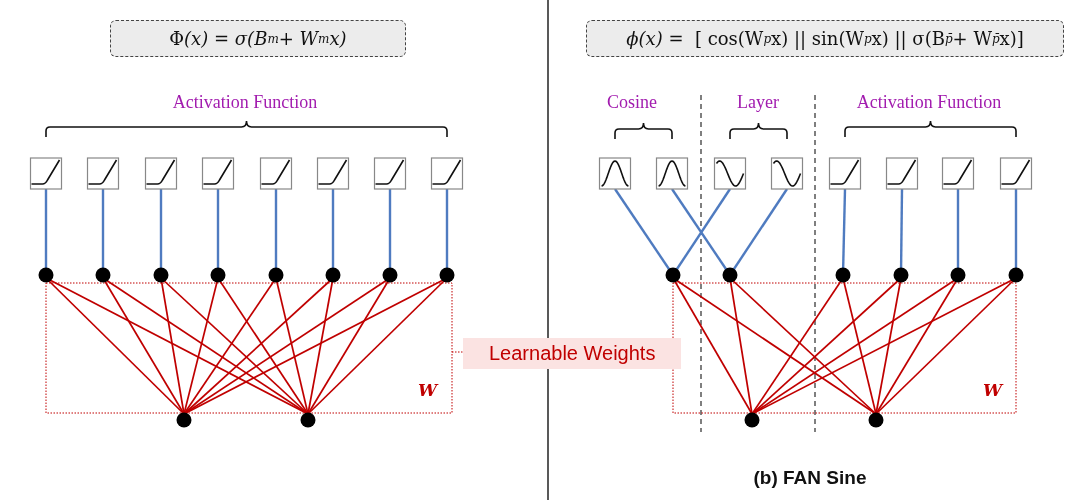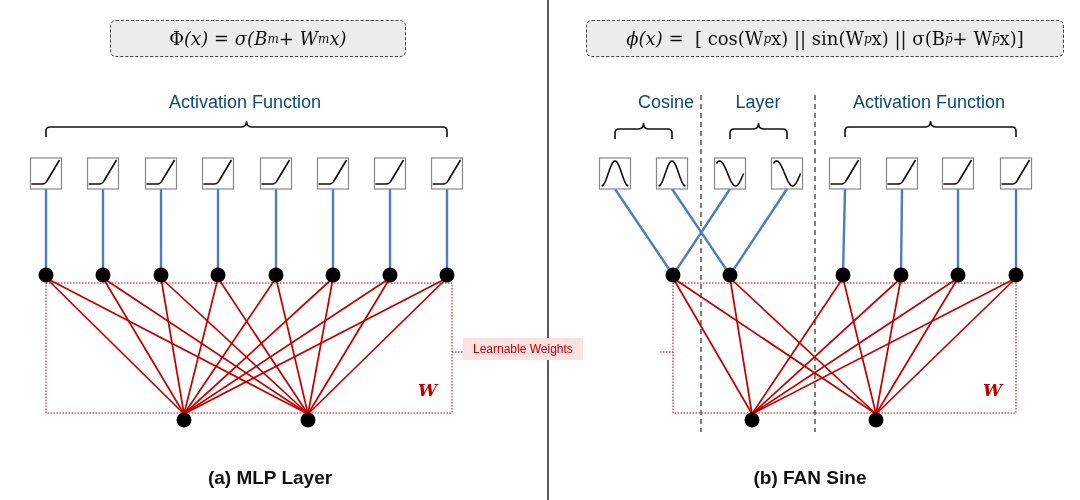--- a/index.html
+++ b/index.html
@@ -1,23 +1,23 @@
 <!DOCTYPE html>
 <html><head>
 <meta charset="utf-8">
 <style>
   html, body { margin: 0; padding: 0; background: #ffffff; }
   body { width: 1080px; height: 500px; position: relative; overflow: hidden; font-family: "Liberation Sans", sans-serif; }
   #stage { position: absolute; left: 0; top: 0; width: 1080px; height: 500px; }
   .formula-box { position: absolute; box-sizing: border-box; background: #ececec; border: 1.5px dashed #444; border-radius: 6px; font-family: "DejaVu Serif", serif; font-size: 18px; color: #111; display: flex; align-items: center; justify-content: center; white-space: nowrap; }
   .formula-box i { font-style: italic; }
   .formula-box sub { font-size: 12px; font-style: italic; vertical-align: -4px; }
-  .lbl { position: absolute; font-family: Liberation Sans, sans-serif; font-size: 18px; color: #0c4a6e; white-space: nowrap; transform: translateX(-50%); }
+  .lbl { position: absolute; font-family: Liberation Serif, serif; font-size: 18px; color: #a21caf; white-space: nowrap; transform: translateX(-50%); }
   .caption { position: absolute; font-family: "Liberation Sans", sans-serif; font-weight: bold; font-size: 19px; color: #111; white-space: nowrap; transform: translateX(-50%); }
-  .lw-box { position: absolute; background: #fbe3e2; color: #c00000; font-family: "Liberation Sans", sans-serif; font-size: 12px; padding: 4px 10px; white-space: nowrap; }
+  .lw-box { position: absolute; background: #fbe3e2; color: #c00000; font-family: "Liberation Sans", sans-serif; font-size: 20px; padding: 4px 26px; white-space: nowrap; }
   .w-label { position: absolute; color: #c00000; font-family: "DejaVu Serif", serif; font-weight: bold; font-style: italic; font-size: 17px; }
 </style>
 </head>
 <body>
 
 <div id="stage">
 
   <svg id="diagram-svg" width="1080" height="500" style="position:absolute;left:0;top:0;">
       <line x1="548" y1="0" x2="548" y2="500" stroke="#222" stroke-width="1.5"></line>
       <path d="M46,137 L46,131 Q46,127 50,127 L241.5,127 Q246.5,127 246.5,121 Q246.5,127 251.5,127 L443,127 Q447,127 447,131 L447,137" fill="none" stroke="#111" stroke-width="1.6"></path>
@@ -128,24 +128,23 @@
 
   <div class="formula-box" style="left:110px; top:20px; width:296px; height:37px;">
     <span>Φ</span><i>(x) =</i>&nbsp;<i>σ(B</i><sub>m</sub><i> + W</i><sub>m</sub><i>x)</i>
   </div>
 
   <div class="formula-box" style="left:586px; top:20px; width:478px; height:37px;">
     <i>ϕ(x) =</i>&nbsp;&nbsp;<span>[ cos(W</span><sub>p</sub><span>x) || sin(W</span><sub>p</sub><span>x) || σ(B</span><sub>p̄</sub><span> + W</span><sub>p̄</sub><span>x)]</span>
   </div>
 
   <div class="lbl" style="left:245px; top:92px;">Activation Function</div>
-  <div class="lbl" style="left:666px; top:92px;text-align:center;">Cosine</div>
+  <div class="lbl" style="left:632px; top:92px;text-align:center;">Cosine</div>
   <div class="lbl" style="left:758px; top:92px;">Layer</div>
   <div class="lbl" style="left:929px; top:92px;">Activation Function</div>
 
   <div class="lw-box" style="left:463px; top:338px;">Learnable Weights</div>
 
   <div class="w-label" style="left:418px; top:380px;">W</div>
   <div class="w-label" style="left:983px; top:380px;">W</div>
 
-  <div class="caption" style="left:270px; top:467px;">(a) MLP Layer</div>
   <div class="caption" style="left:810px; top:467px;">(b) FAN Sine</div>
 </div>
 
 </body></html>

